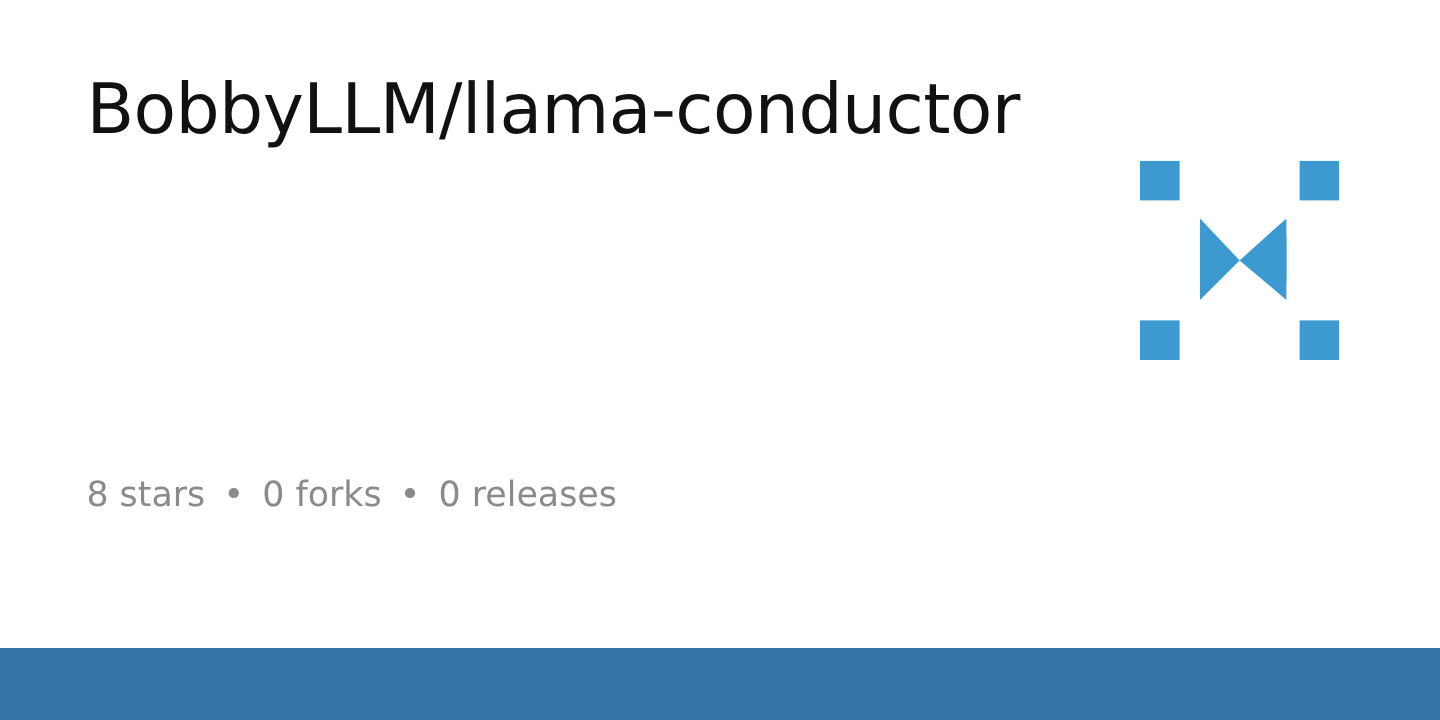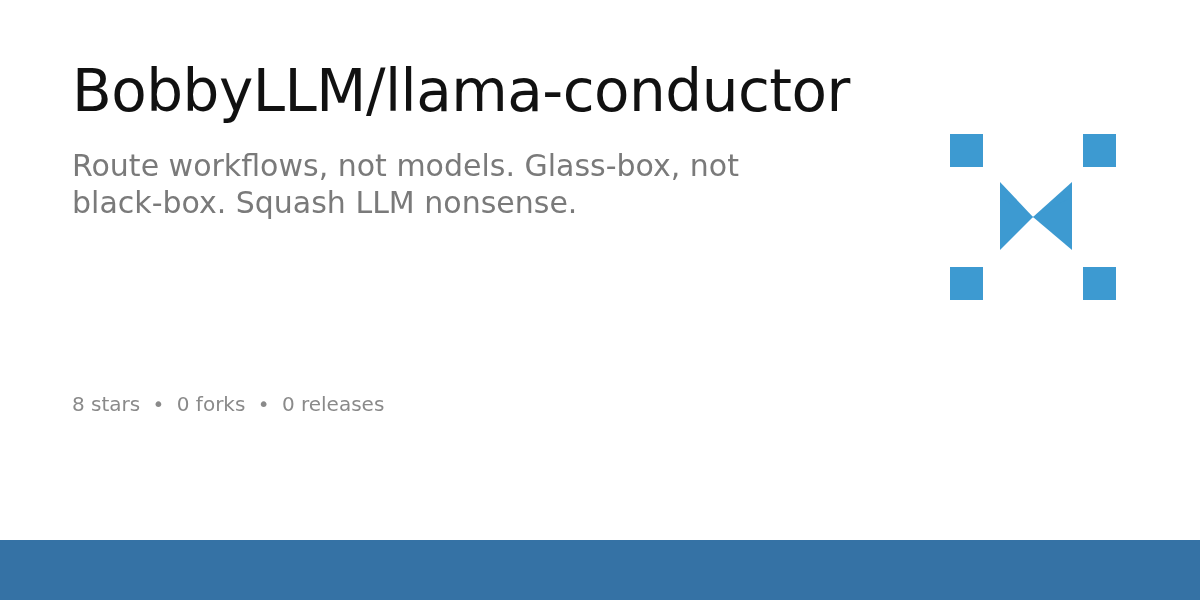--- a/index.html
+++ b/index.html
@@ -53,21 +53,21 @@
 
   
   .stats {
     position: absolute;
     left: 72px;
     top: 385px;
     width: 800px;
   }
 
   .stats-line {
-    font-size: 20px;
+    font-size: 29px;
     line-height: 1.9;
     color: #8a8a8a;
     font-weight: 400;
     white-space: nowrap;
   }
 
   .stat-sep {
     padding: 0 6px;
   }
 
@@ -98,21 +98,20 @@
     height: 100%;
   }
 </style>
 </head>
 <body>
 
 <div class="card" style="background: rgb(255, 255, 255);">
 
   <div class="content">
     <h1 class="repo-title" style="color: rgb(17, 17, 17);">BobbyLLM/llama-conductor</h1>
-    <p class="repo-description" style="color: rgb(122, 122, 122);">Route workflows, not models. Glass-box, not black-box. Squash LLM nonsense.</p>
   </div>
 
   <div class="stats">
     <div class="stats-line" style="color: rgb(138, 138, 138);">
       <span>8 stars</span>
       <span class="stat-sep">•</span>
       <span>0 forks</span>
       <span class="stat-sep">•</span>
       <span>0 releases</span>
     </div>

